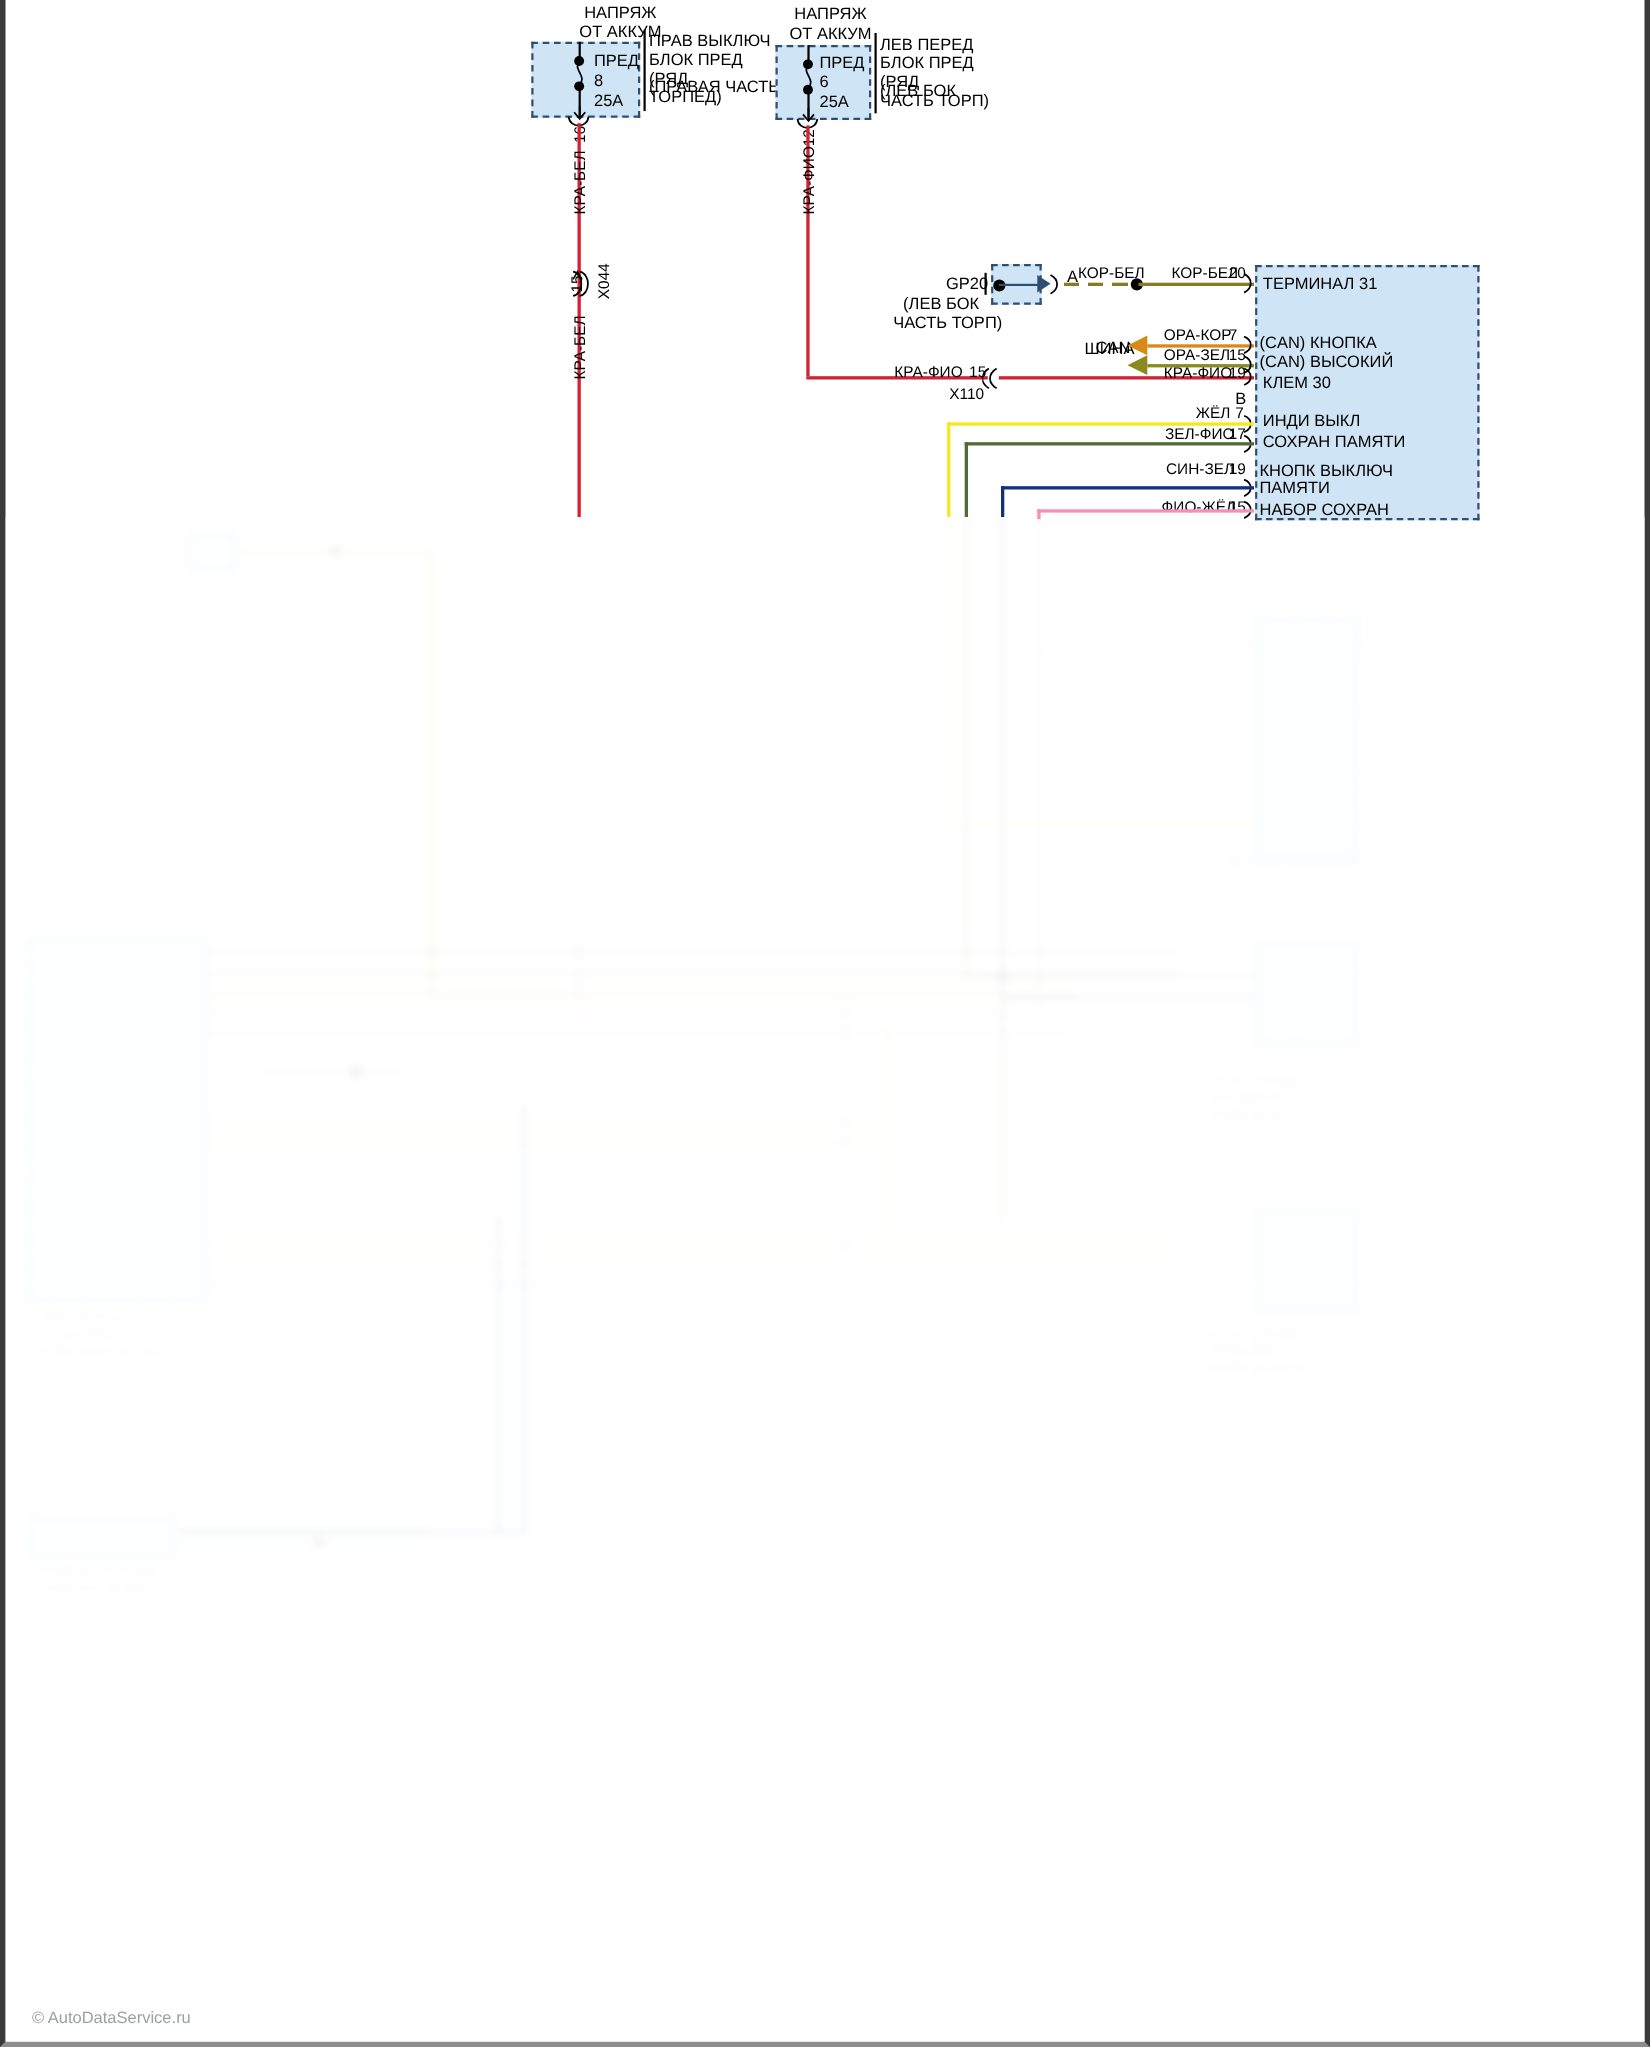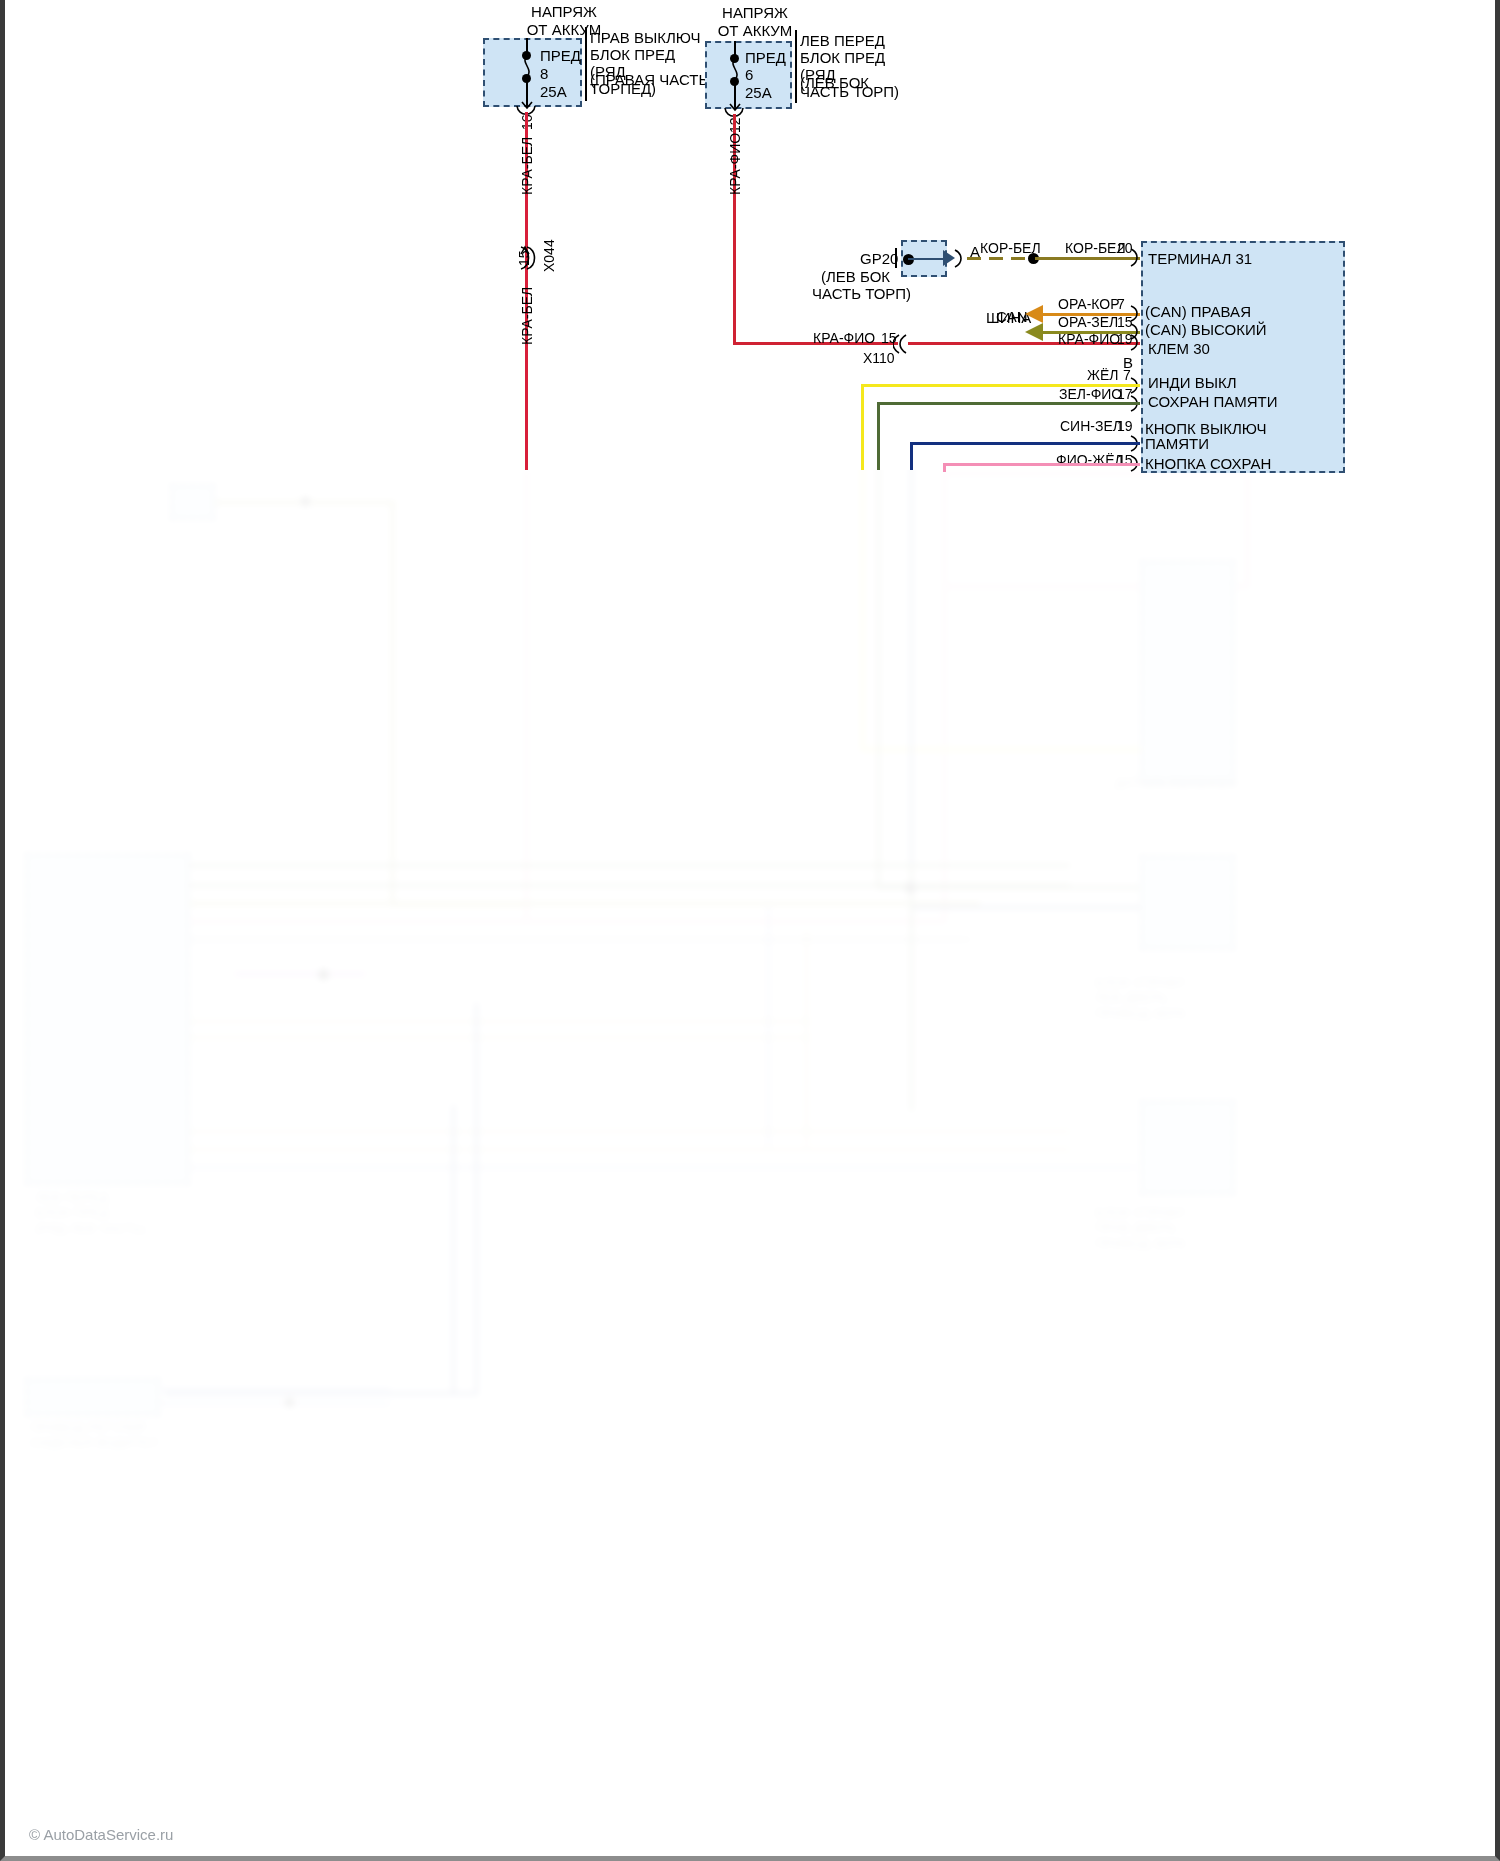--- a/index.html
+++ b/index.html
@@ -259,21 +259,21 @@
     </svg>
     <div class="lbl sm" style="left:1060px;top:240px;">КОР-БЕЛ</div>
     <div class="lbl sm" style="left:1112px;top:240px;">20</div>
     <div class="lbl" style="left:1143px;top:250px;">ТЕРМИНАЛ 31</div>
 
     <svg style="position:absolute;left:1124px;top:305px;" width="14" height="18">
       <path d="M2 1 C 10 4, 10 13, 2 16" stroke="#000" stroke-width="1.6" fill="none"></path>
     </svg>
     <div class="lbl sm" style="left:1053px;top:296px;">ОРА-КОР</div>
     <div class="lbl sm" style="left:1112px;top:296px;">7</div>
-    <div class="lbl" style="left:1140px;top:303px;">(CAN) ПРАВАЯ</div>
+    <div class="lbl" style="left:1140px;top:303px;">(CAN) КНОПКА</div>
 
     <svg style="position:absolute;left:1124px;top:323px;" width="14" height="18">
       <path d="M2 1 C 10 4, 10 13, 2 16" stroke="#000" stroke-width="1.6" fill="none"></path>
     </svg>
     <div class="lbl sm" style="left:1053px;top:314px;">ОРА-ЗЕЛ</div>
     <div class="lbl sm" style="left:1112px;top:314px;">15</div>
     <div class="lbl" style="left:1140px;top:321px;">(CAN) ВЫСОКИЙ</div>
 
     <svg style="position:absolute;left:1124px;top:334px;" width="14" height="18">
       <path d="M2 1 C 10 4, 10 13, 2 16" stroke="#000" stroke-width="1.6" fill="none"></path>
@@ -310,21 +310,21 @@
     <div class="lbl" style="left:1140px;top:420px;">КНОПК ВЫКЛЮЧ</div>
     <div class="lbl" style="left:1140px;top:435px;">ПАМЯТИ</div>
     <div class="w wire-blu" style="left:905px;top:442px;width:230px;height:3px;"></div>
     <div class="w wire-blu" style="left:905px;top:442px;width:3px;height:28px;"></div>
 
     <svg style="position:absolute;left:1124px;top:455px;" width="14" height="18">
       <path d="M2 1 C 10 4, 10 13, 2 16" stroke="#000" stroke-width="1.6" fill="none"></path>
     </svg>
     <div class="lbl sm" style="left:1051px;top:452px;">ФИО-ЖЁЛ</div>
     <div class="lbl sm" style="left:1112px;top:452px;">15</div>
-    <div class="lbl" style="left:1140px;top:455px;">КНОПКА СОХРАН</div>
+    <div class="lbl" style="left:1140px;top:455px;">НАБОР СОХРАН</div>
     <div class="w wire-pnk" style="left:938px;top:463px;width:197px;height:3px;"></div>
     <div class="w wire-pnk" style="left:938px;top:463px;width:3px;height:9px;"></div>
 
   </div>
 
   <div class="credit">© AutoDataService.ru</div>
 
 </div>
 
 </body></html>

